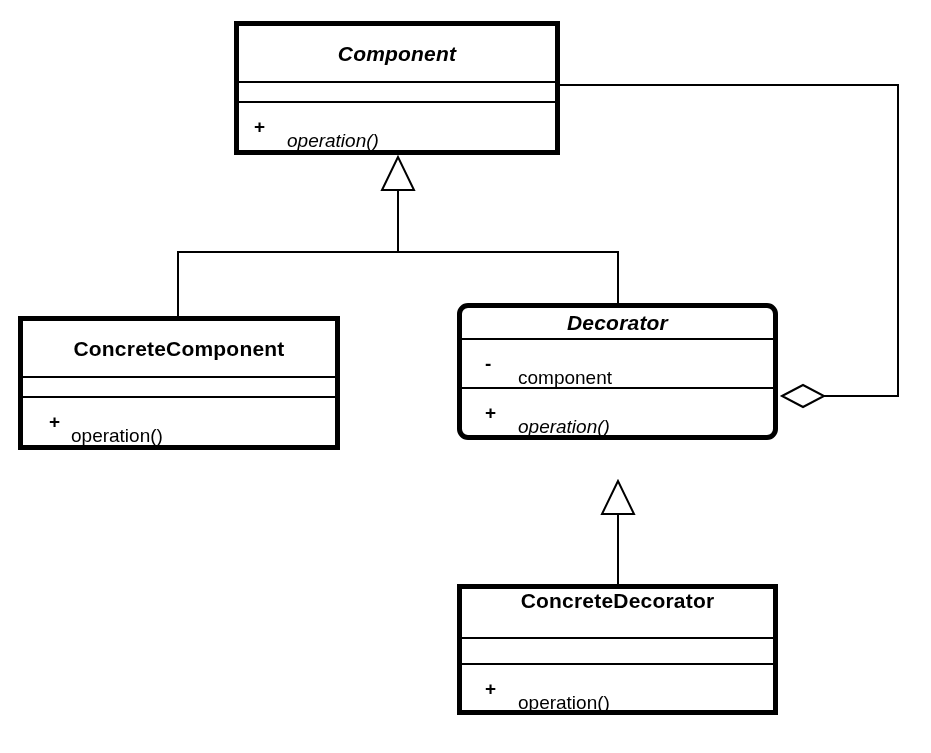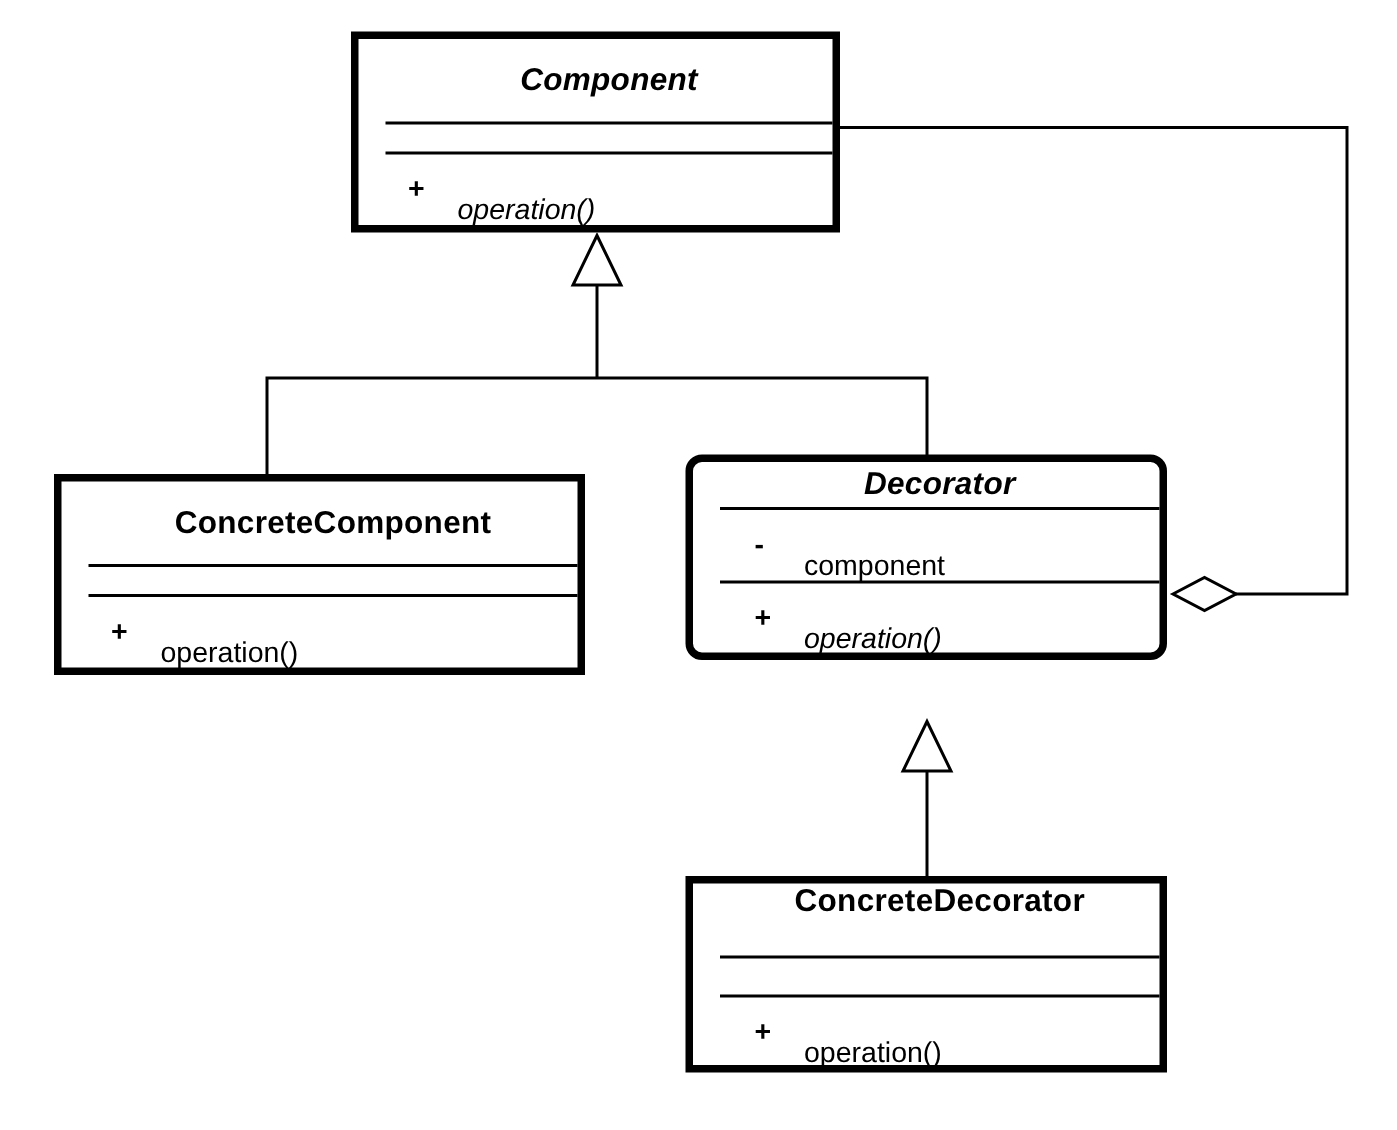--- a/index.html
+++ b/index.html
@@ -20,21 +20,20 @@
     left: 0; top: 0;
     width: 931px; height: 753px;
   }
   .uml-class {
     position: absolute;
     box-sizing: border-box;
     border: 5px solid #000000;
     background: #ffffff;
     display: flex;
     flex-direction: column;
-    padding-left: 18px;
   }
   .uml-title {
     display: flex;
     align-items: center;
     justify-content: center;
     font-size: 21px;
     font-weight: bold;
     color: #000000;
     letter-spacing: 0.2px;
   }
@@ -62,21 +61,21 @@
   .member-row .mname { font-style: normal; margin-top: 28px; }
   .member-row .mname.abstract { font-style: italic; }
   .rt .member-row { padding-left: 23px; }
 
   
   #cls-component        { left: 234px; top: 21px;  width: 326px; height: 134px; }
   #cls-component        .uml-title { height: 55px; }
   #cls-component        .attrs { height: 20px; }
   #cls-component        .ops   { height: 49px; }
 
-  #cls-concretecomponent { left: 36px;  top: 316px; width: 354px; height: 134px; }
+  #cls-concretecomponent { left: 18px;  top: 316px; width: 322px; height: 134px; text-align: center; }
   #cls-concretecomponent .uml-title { height: 55px; }
   #cls-concretecomponent .attrs { height: 20px; }
   #cls-concretecomponent .ops   { height: 49px; }
 
   #cls-decorator        { left: 457px; top: 303px; width: 321px; height: 137px; border-radius: 11px; }
   #cls-decorator        .uml-title { height: 55px; }
   #cls-decorator        .attrs { height: 50px; }
   #cls-decorator        .ops   { height: 48px; }
 
   #cls-concretedecorator { left: 457px; top: 584px; width: 321px; height: 131px; gap: 24px; }

